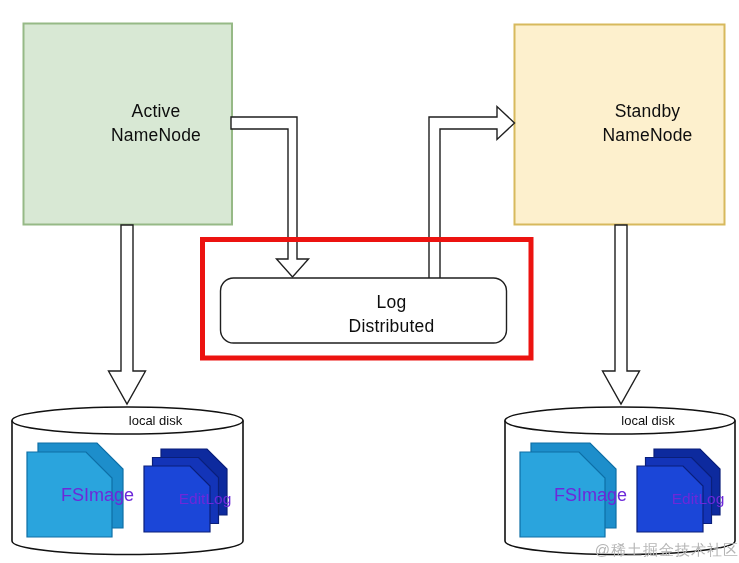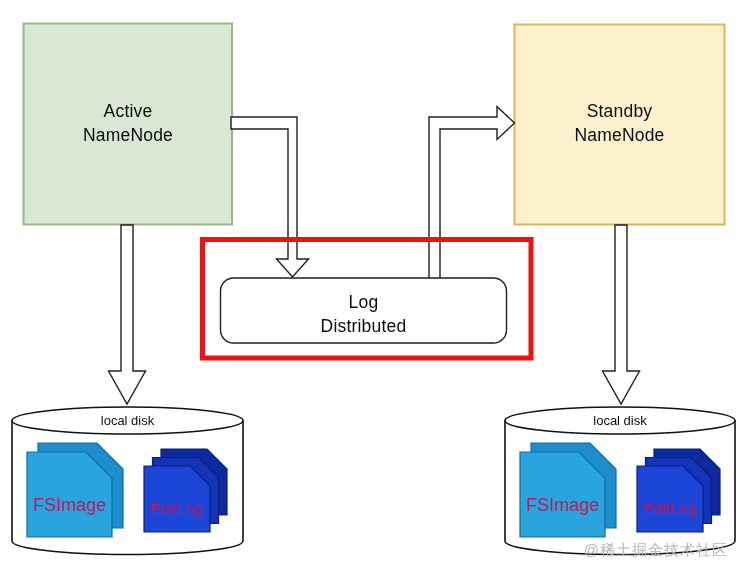--- a/index.html
+++ b/index.html
@@ -11,34 +11,34 @@
     overflow: hidden;
     font-family: "Liberation Sans", sans-serif;
   }
   .canvas svg { position: absolute; left: 0; top: 0; }
   .lbl {
     position: absolute;
     text-align: center;
     color: #0d0d0d;
     pointer-events: none;
     white-space: nowrap;
+    padding-left: 28px;
   }
   .node-lbl { font-size: 17.5px; line-height: 23.5px; letter-spacing: 0.2px; }
   .disk-lbl { font-size: 13px; line-height: 22px; }
   .page-lbl {
-    color: #be185d;
+    color: #6d28d9;
     display: flex;
     align-items: center;
     justify-content: center;
     text-align: center;
-    margin-top: 10px;
   }
   .watermark {
     position: absolute;
-    right: 11px;
+    right: 0;
     bottom: 3px;
     font-size: 15px;
     color: #b5b5b5;
     letter-spacing: 1px;
     pointer-events: none;
   }
 </style>
 </head>
 <body>
 

